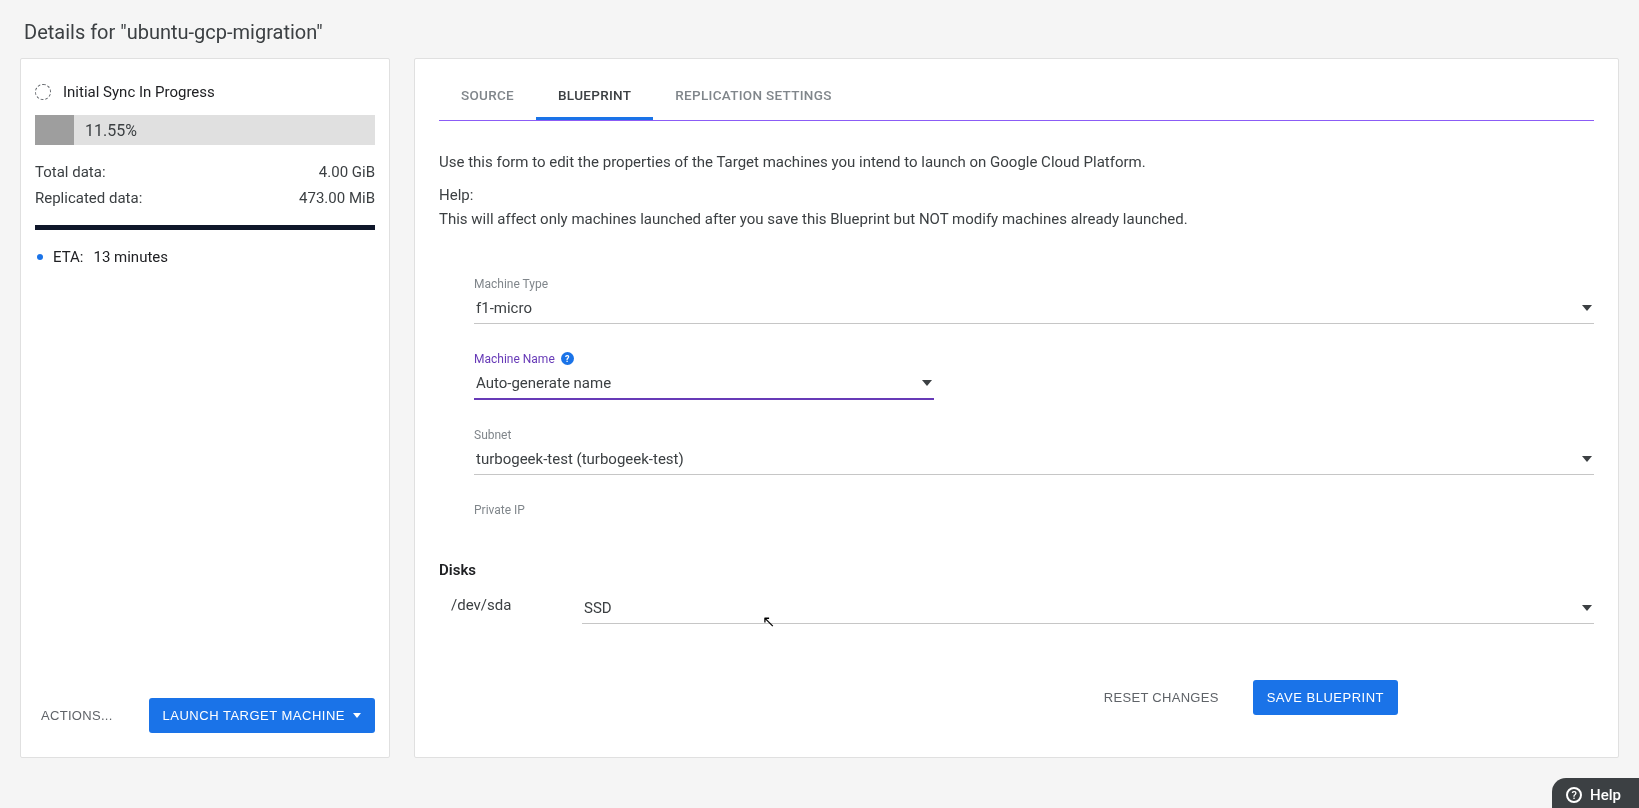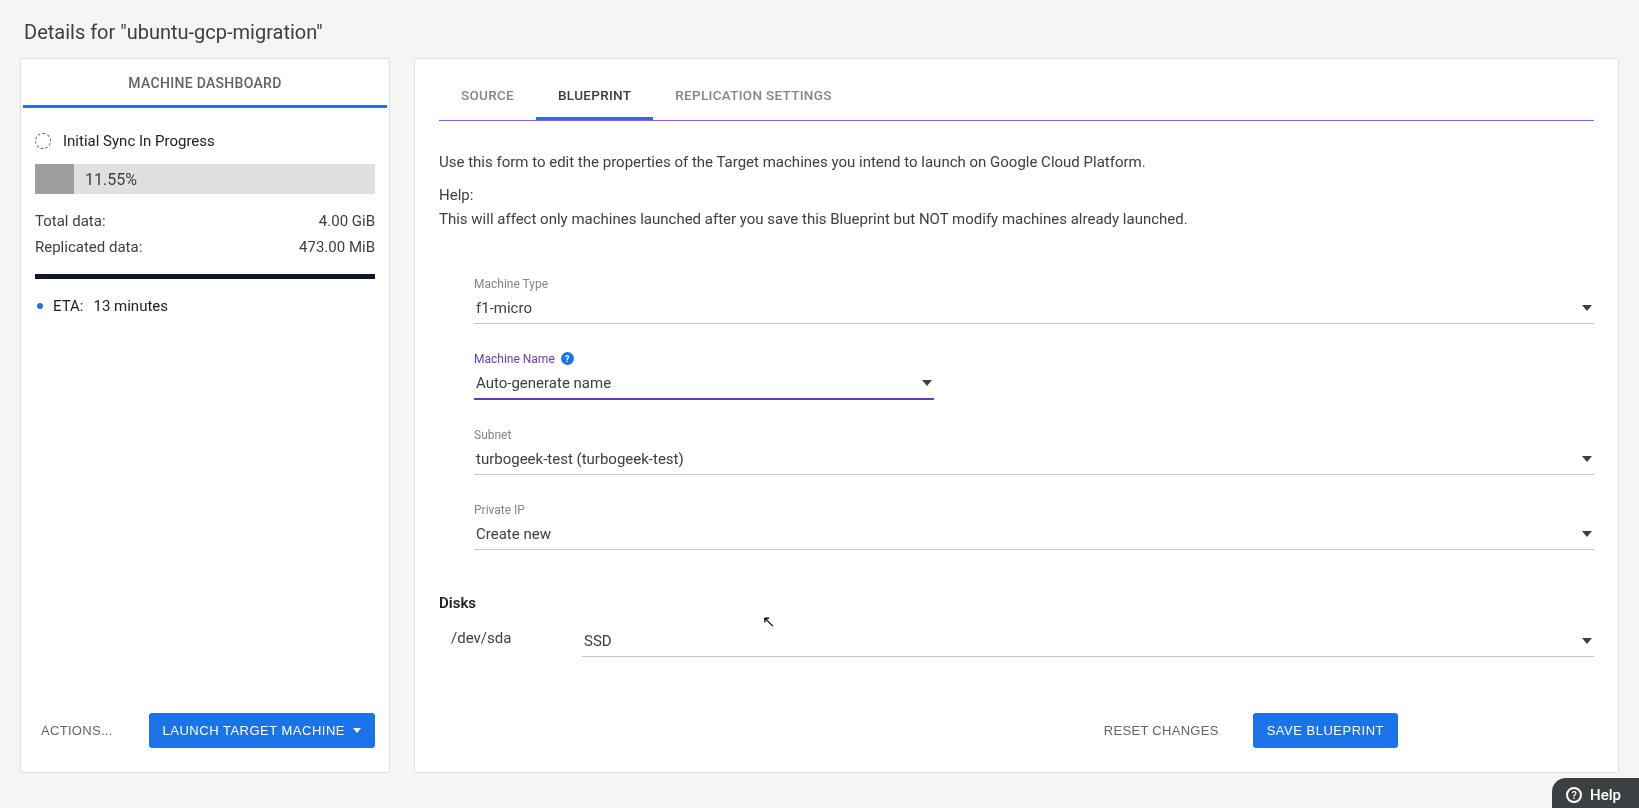--- a/index.html
+++ b/index.html
@@ -269,21 +269,20 @@
   }
 </style>
 </head>
 <body>
 
 <div class="page-title">Details for "ubuntu-gcp-migration"</div>
 
 <div class="layout">
 
   <div class="panel left">
-    <div class="left-tab">MACHINE DASHBOARD</div>
     <div class="left-body">
       <div class="status-row">
         <span class="spinner"></span>
         <span style="font-size:15px;">Initial Sync In Progress</span>
       </div>
       <div class="progress-bar">
         <div class="progress-fill"></div>
         <div class="progress-label">11.55%</div>
       </div>
       <div class="kv-block">
@@ -349,24 +348,20 @@
       <div class="field">
         <div class="field-label">Subnet</div>
         <div class="select-row">
           <span class="select-value">turbogeek-test (turbogeek-test)</span>
           <span class="dd-caret"></span>
         </div>
       </div>
 
       <div class="field">
         <div class="field-label">Private IP</div>
-        <div class="select-row">
-          <span class="select-value">Create new</span>
-          <span class="dd-caret"></span>
-        </div>
       </div>
 
       <div class="section-heading">Disks</div>
       <div class="disk-row">
         <div class="disk-label">/dev/sda</div>
         <div class="disk-select">
           <span class="select-value">SSD</span>
           <span class="dd-caret"></span>
         </div>
       </div>

